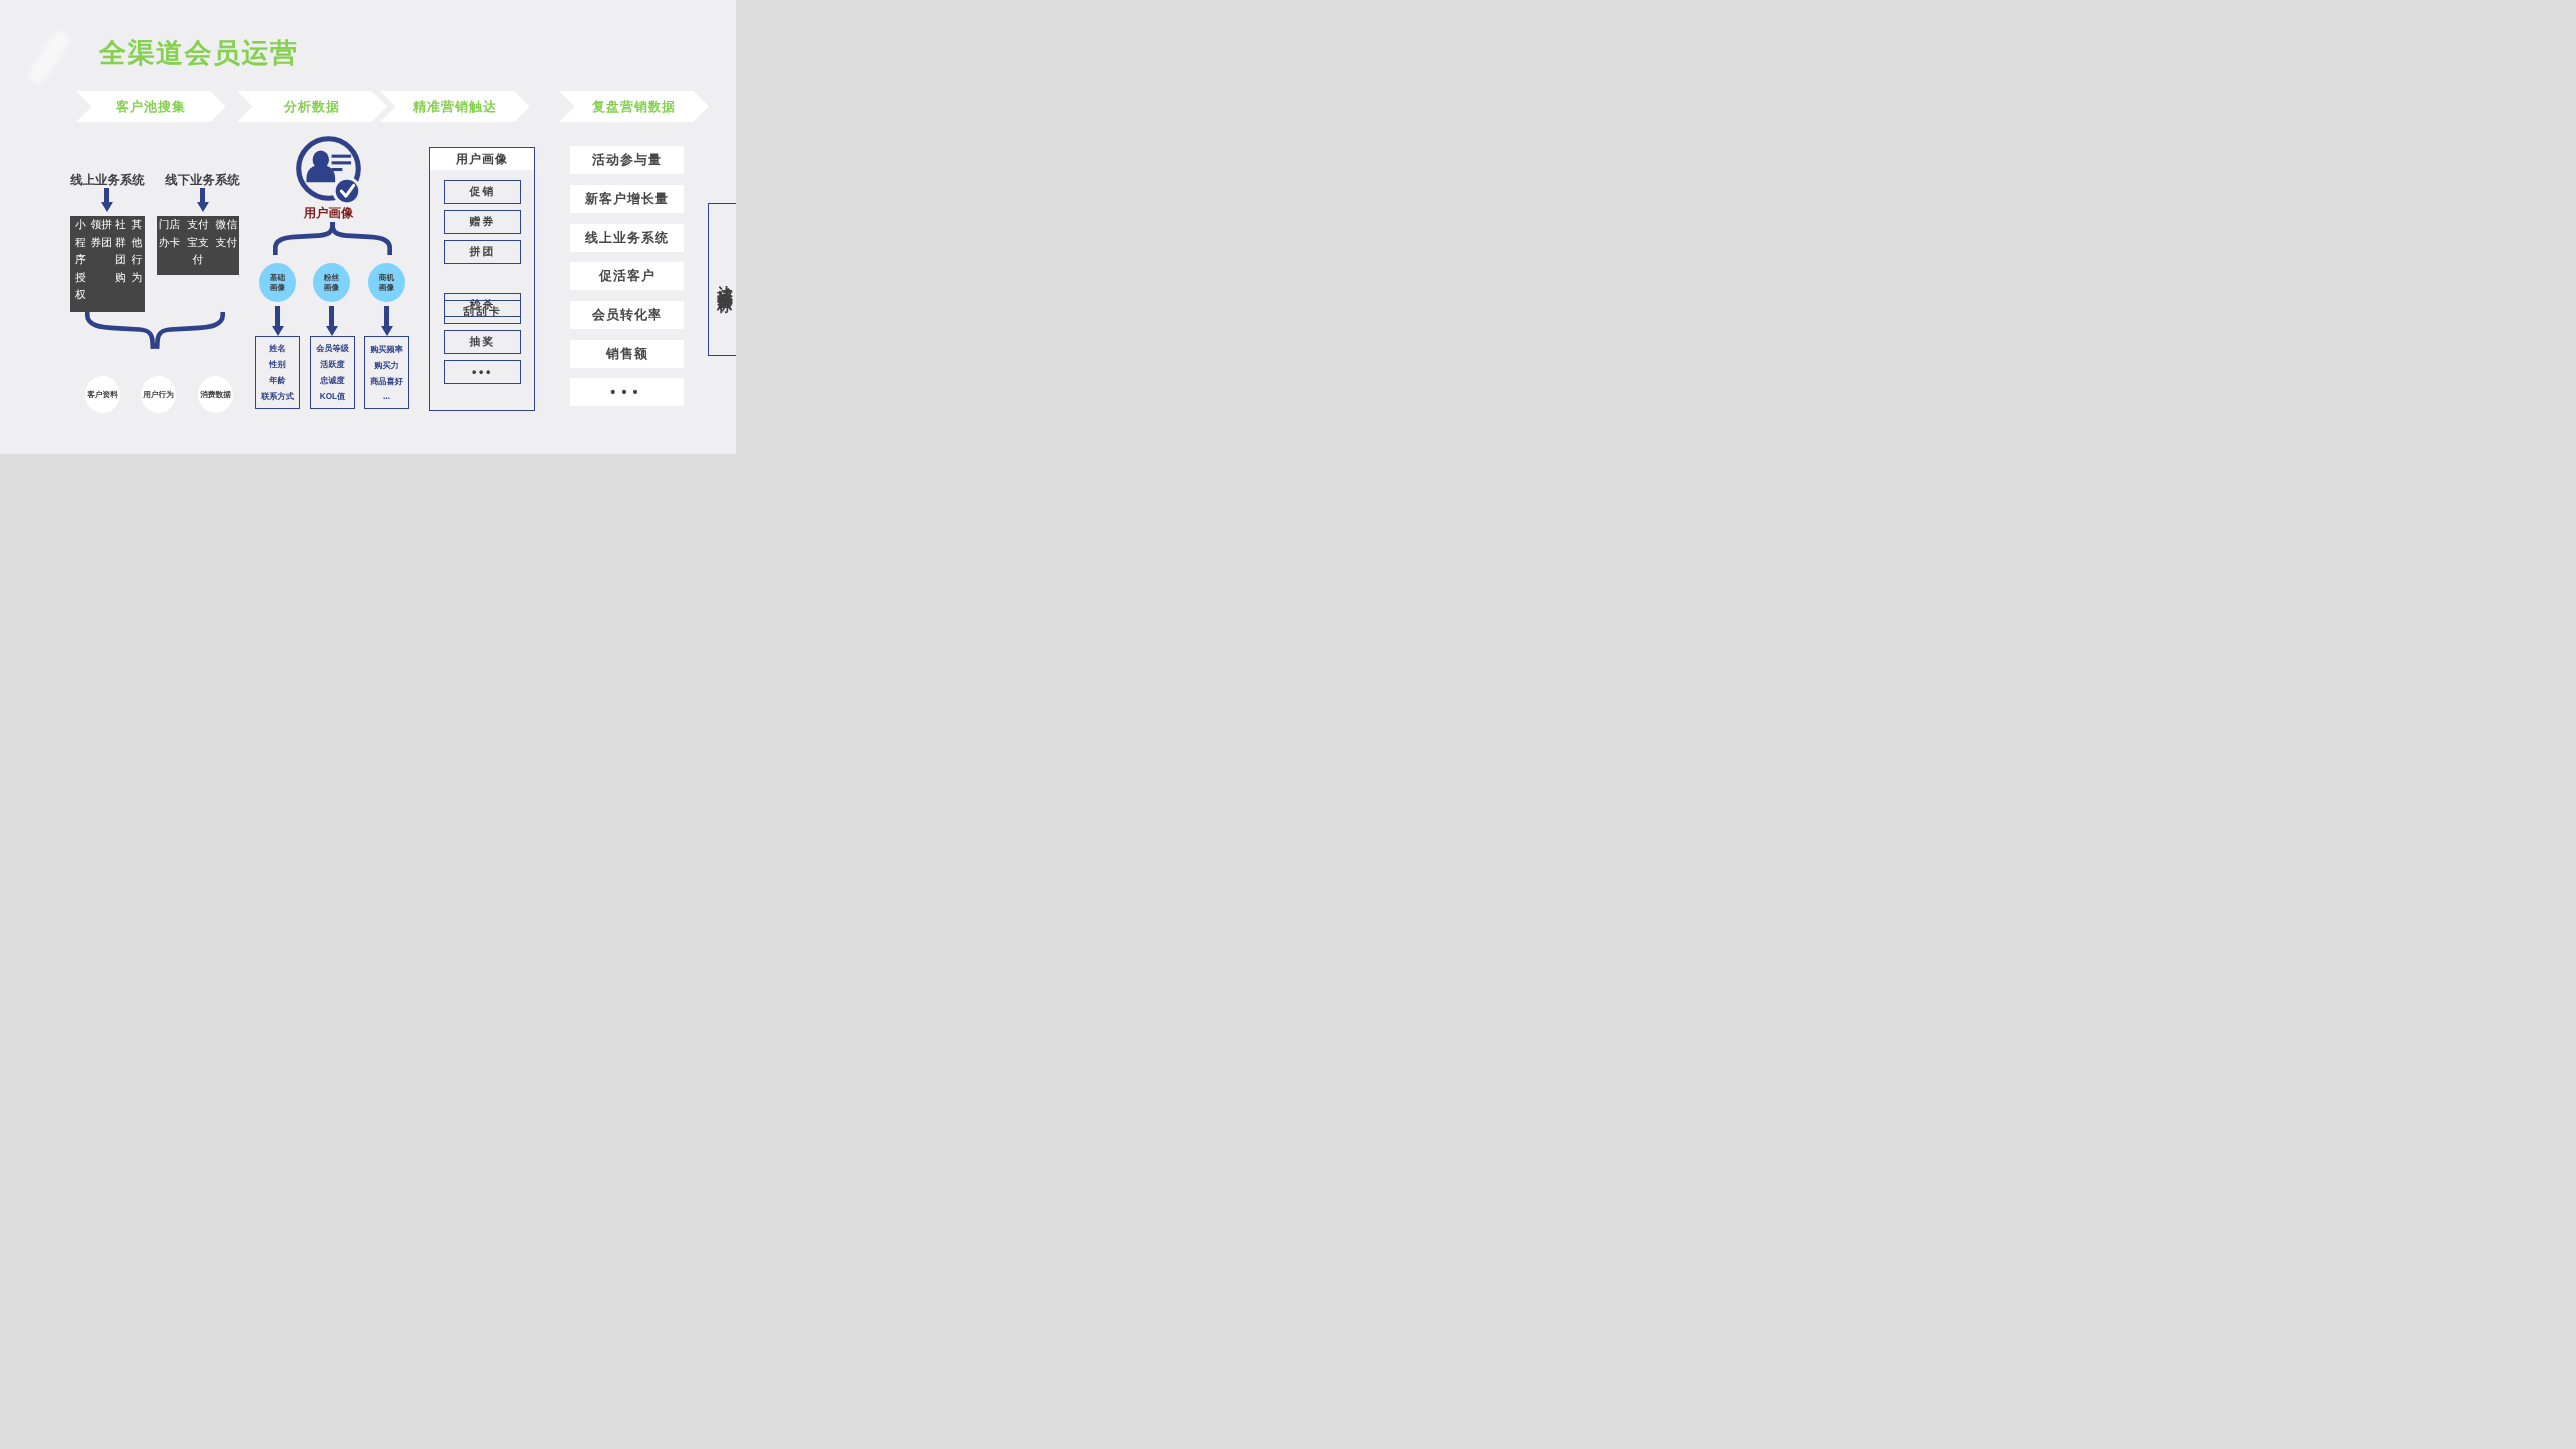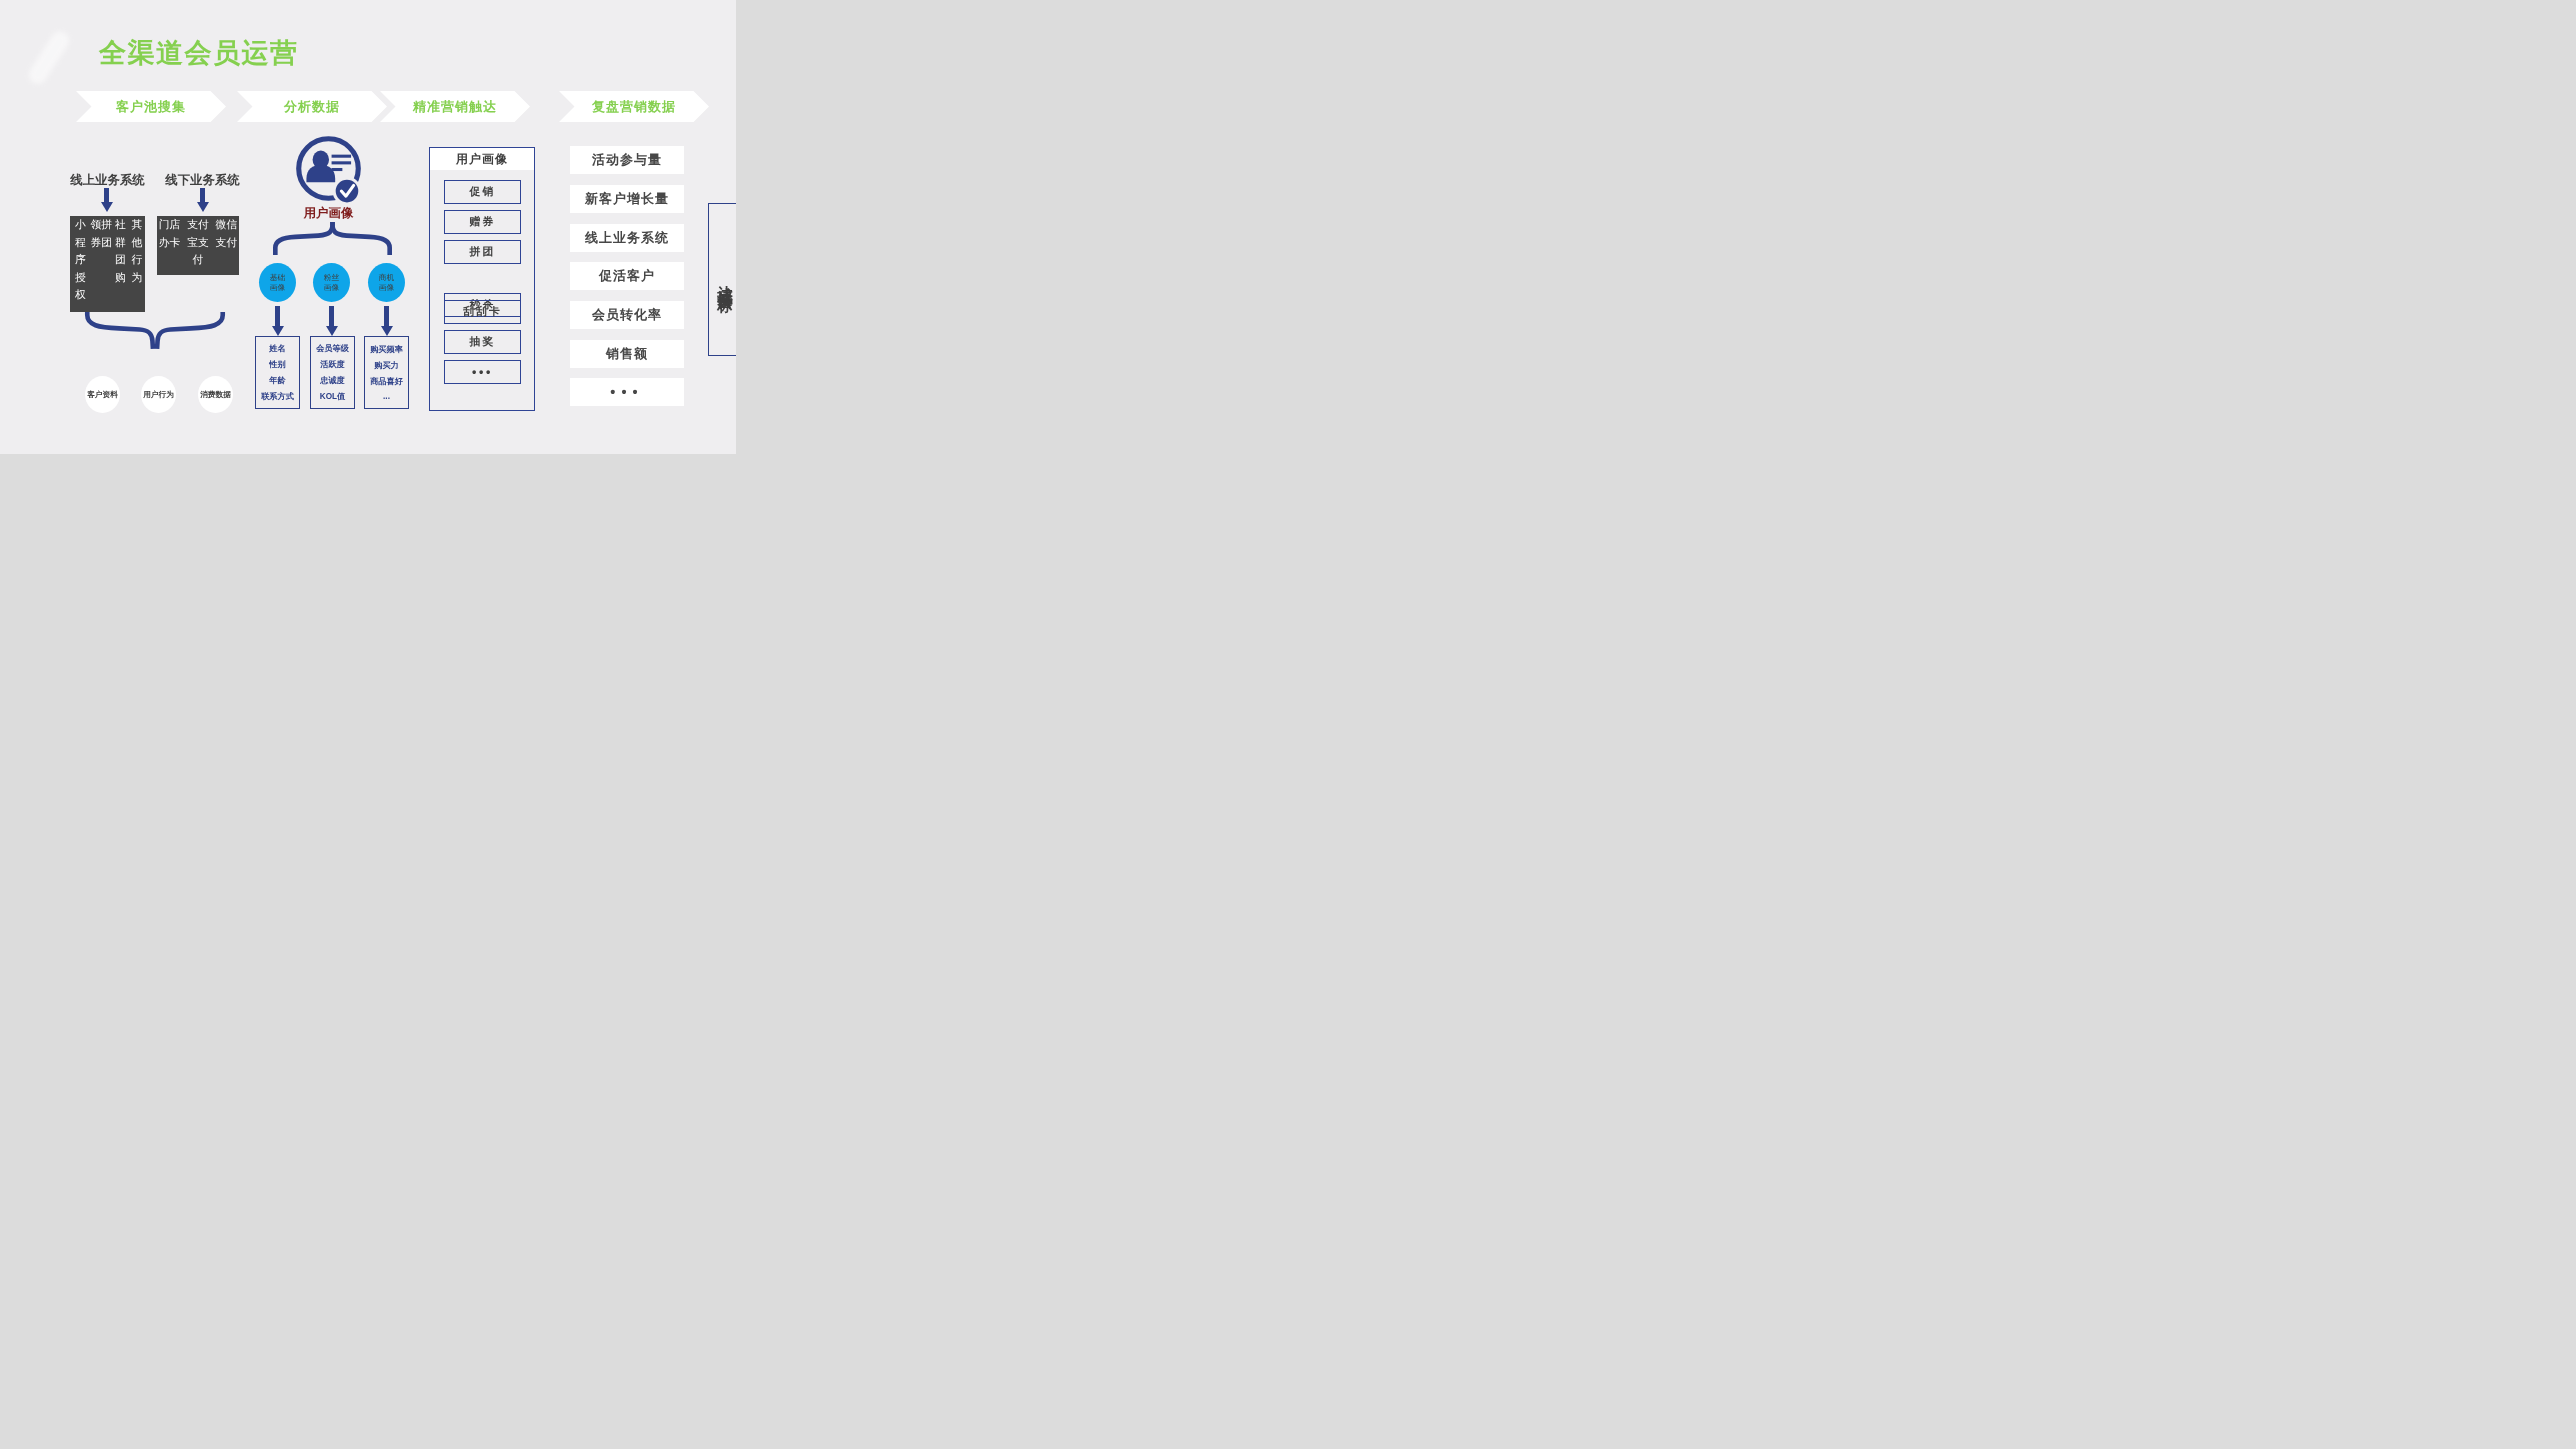--- a/index.html
+++ b/index.html
@@ -25,23 +25,23 @@
   .arrow .shaft{width:4.6px;background:#2e4189;}
   .arrow .head{width:0;height:0;border-left:6.7px solid transparent;border-right:6.7px solid transparent;
     border-top:10.3px solid #2e4189;}
   
   .dark-box{background:#454545;color:#ffffff;text-align:center;font-size:10.8px;line-height:17.5px;
     display:flex;flex-direction:row;justify-content:center;}
   
   .pool{width:35px;height:37px;background:#ffffff;border-radius:50%;
     display:flex;flex-direction:row;align-items:center;justify-content:center;
     font-size:7.7px;line-height:9.8px;font-weight:700;color:#3f3f3f;}
-  .pcircle{width:37px;height:39px;background:#0ea5e9;border-radius:50%;
+  .pcircle{width:37px;height:39px;background:#7dd3fc;border-radius:50%;
     display:flex;flex-direction:column;align-items:center;justify-content:center;
-    font-size:7.7px;line-height:9.8px;font-weight:400;color:#3f3f3f;}
+    font-size:7.7px;line-height:9.8px;font-weight:700;color:#3f3f3f;}
   
   #portrait-label{left:282px;top:205px;width:93px;text-align:center;font-size:12.4px;font-weight:800;color:#7f1d1d;}
   
   .attr-box{width:43px;height:68px;border:1px solid #2e4189;color:#2e4189;
     font-size:8.2px;font-weight:600;text-align:center;
     display:flex;flex-direction:column;justify-content:space-evenly;padding:1.5px 0;}
   
   #marketing-panel{left:429px;top:147px;width:104px;height:262px;border:1px solid #2f4495;}
   #marketing-header{left:0;top:0;width:100%;height:22px;background:#ffffff;
     display:flex;align-items:center;justify-content:center;

